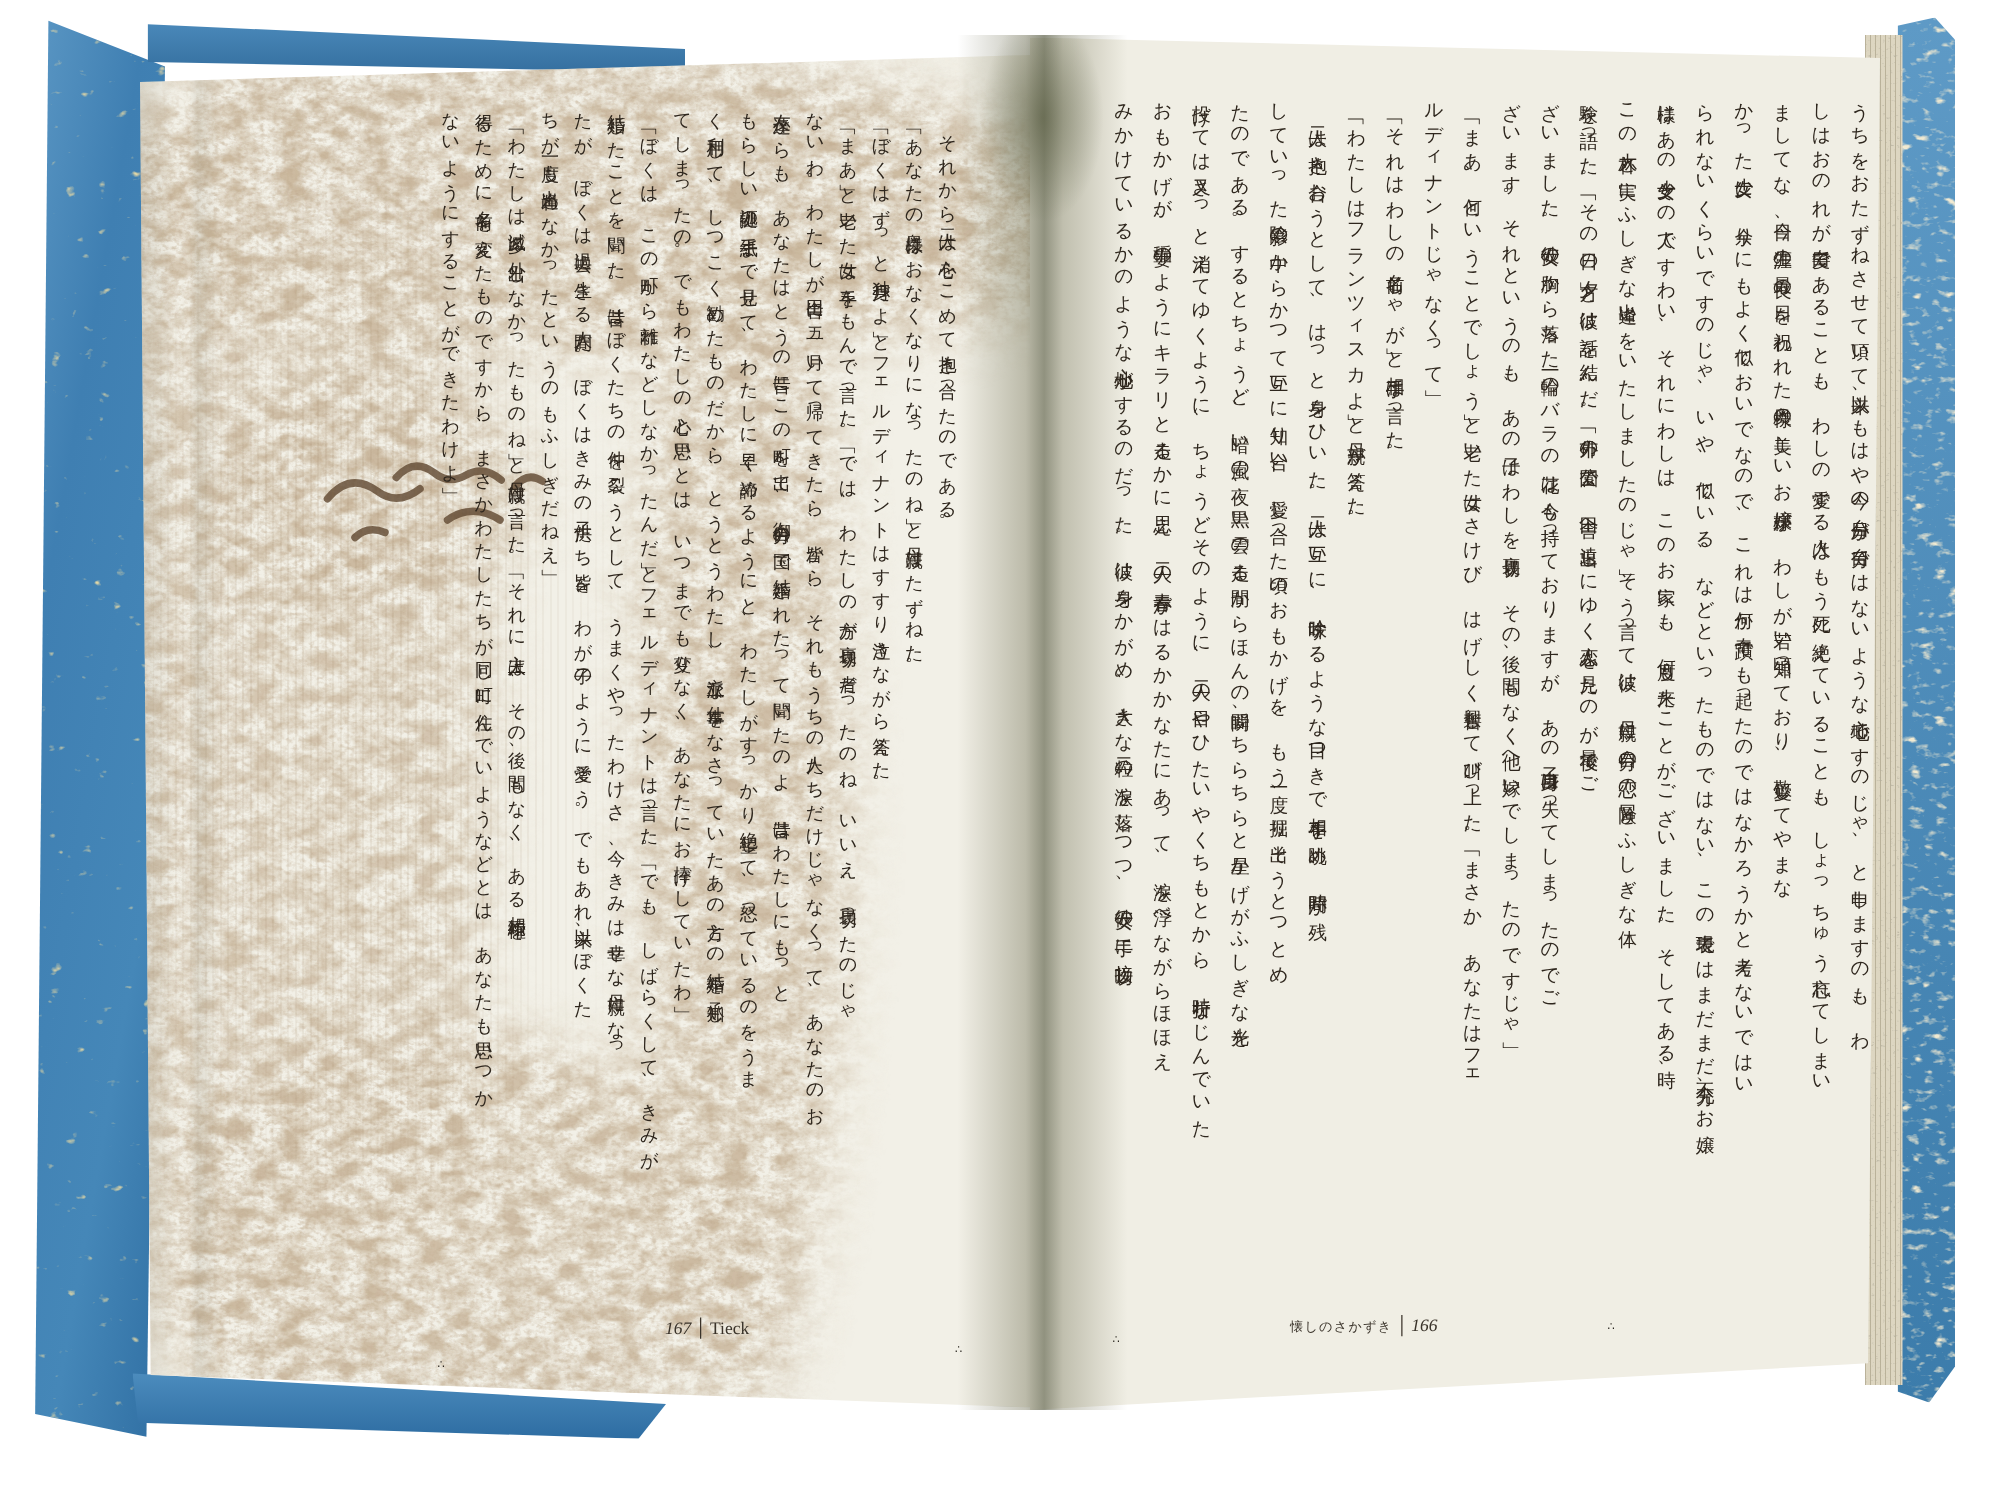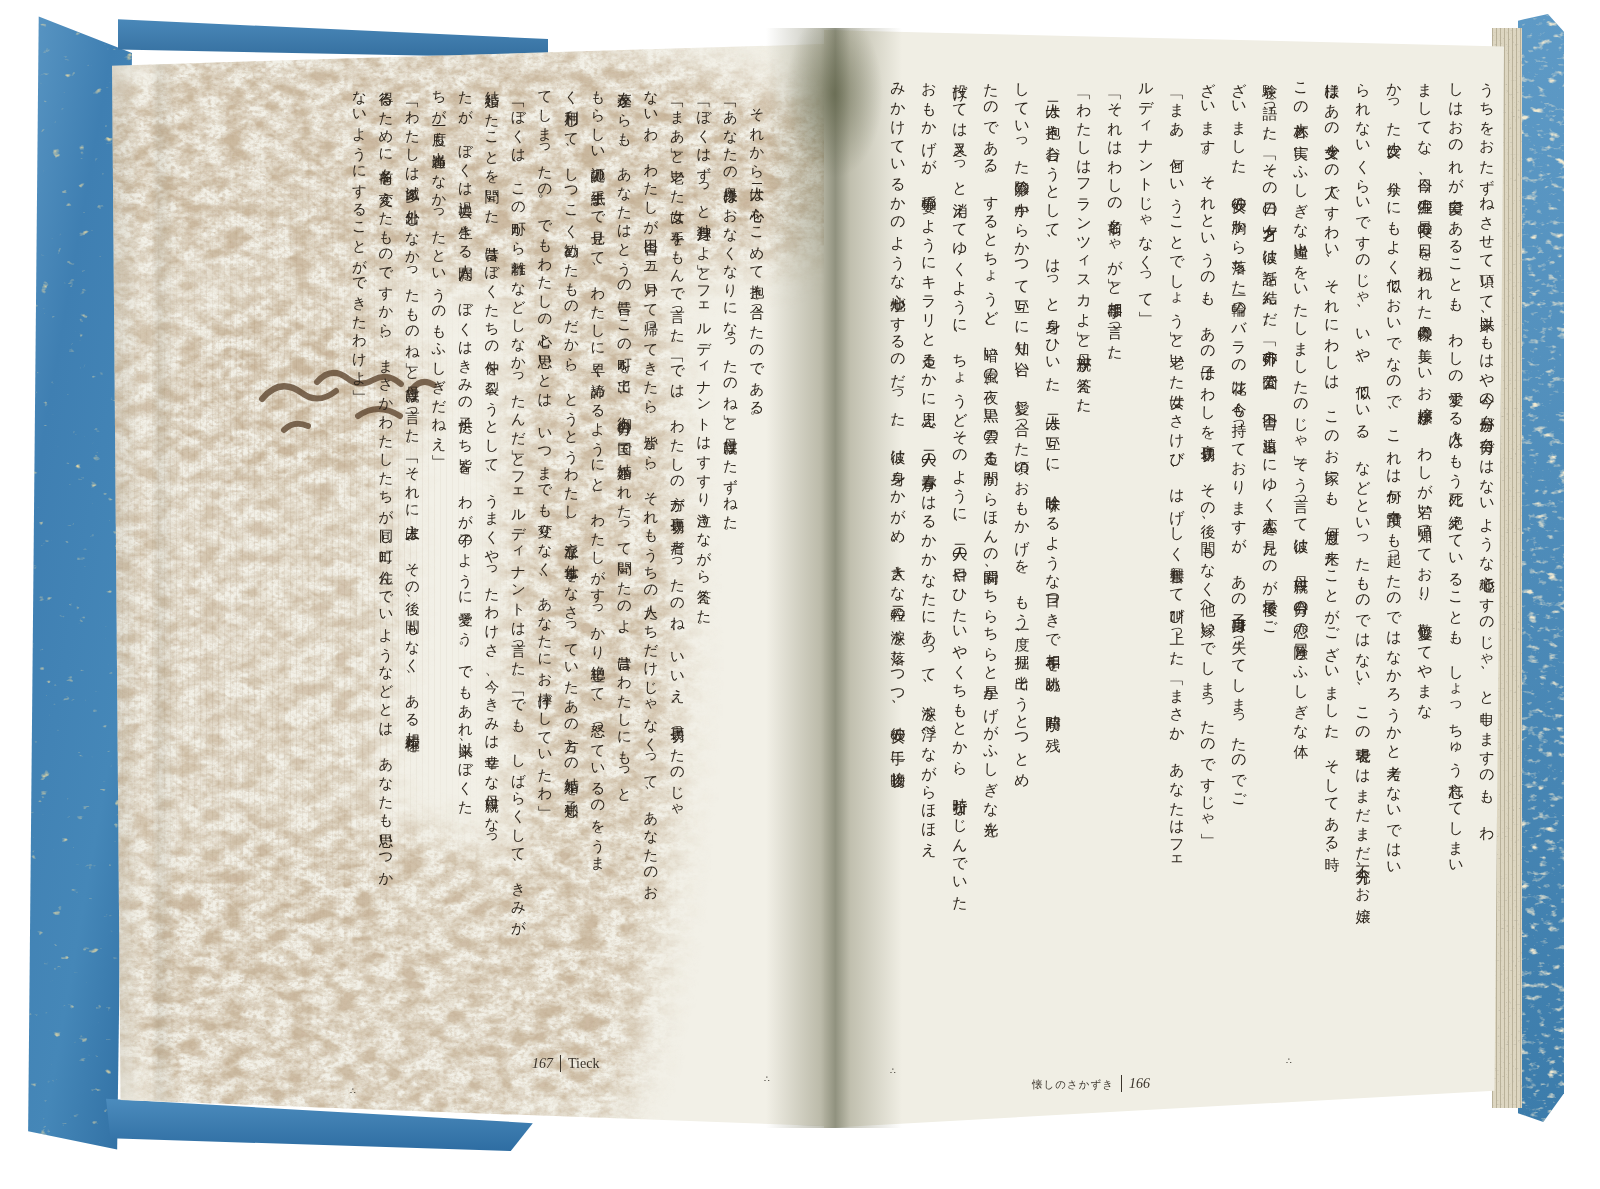--- a/index.html
+++ b/index.html
@@ -45,21 +45,21 @@
   #left-text .tcol{width:26.5px;font-size:14.5px;letter-spacing:2.2px;}
   .tcol.ind{padding-top:18px;}
   
   .footer{position:absolute;color:#3a332a;white-space:nowrap;}
   .footer .num{font-family:"Liberation Serif",serif;font-style:italic;font-size:14px;margin-top:44px;}
   .footer .bar{display:inline-block;width:1px;height:17px;background:#3a332a;
     margin:0 7px;vertical-align:-4px;}
   .footer .ttl{font-size:10.5px;letter-spacing:1px;}
   .footer .name{font-family:"Liberation Serif",serif;font-size:14px;}
   #footer-left{left:420px;top:1010px;}
-  #footer-right{left:208px;top:1044px;}
+  #footer-right{left:208px;top:1022px;}
   .trefoil{position:absolute;font-size:9px;color:#24201a;}
   
   .stain{position:absolute;left:0;top:0;width:712px;height:1085px;pointer-events:none;}
   .stain-ribs{position:absolute;left:10px;top:10px;width:520px;height:1065px;opacity:.5;
     background:repeating-linear-gradient(90deg,rgba(142,114,80,.20) 0 1.5px,rgba(0,0,0,0) 1.5px 6px);
     -webkit-mask:radial-gradient(ellipse 60% 55% at 32% 48%,#000 35%,transparent 78%);
             mask:radial-gradient(ellipse 60% 55% at 32% 48%,#000 35%,transparent 78%);}
 </style>
 </head>
 <body>

